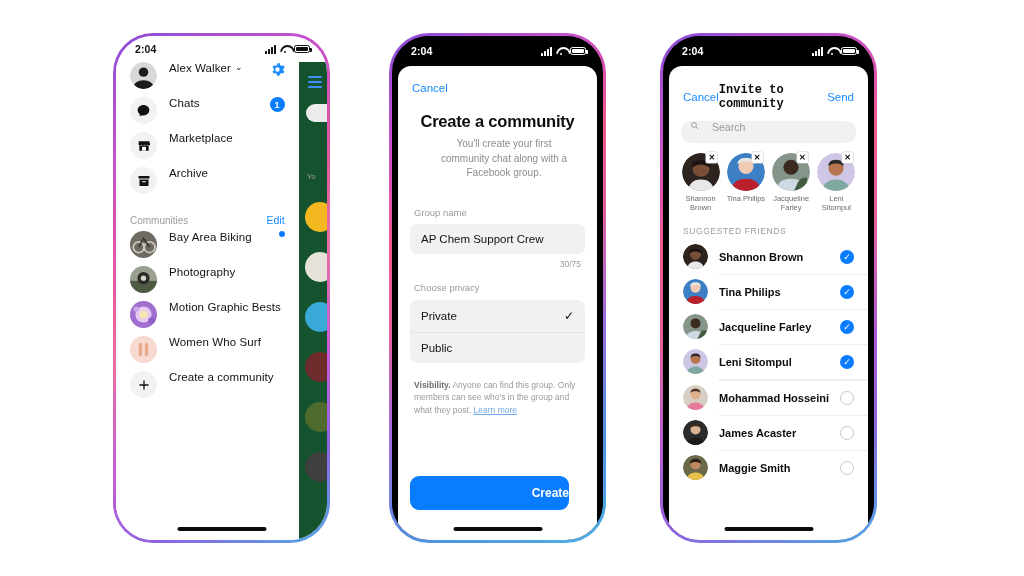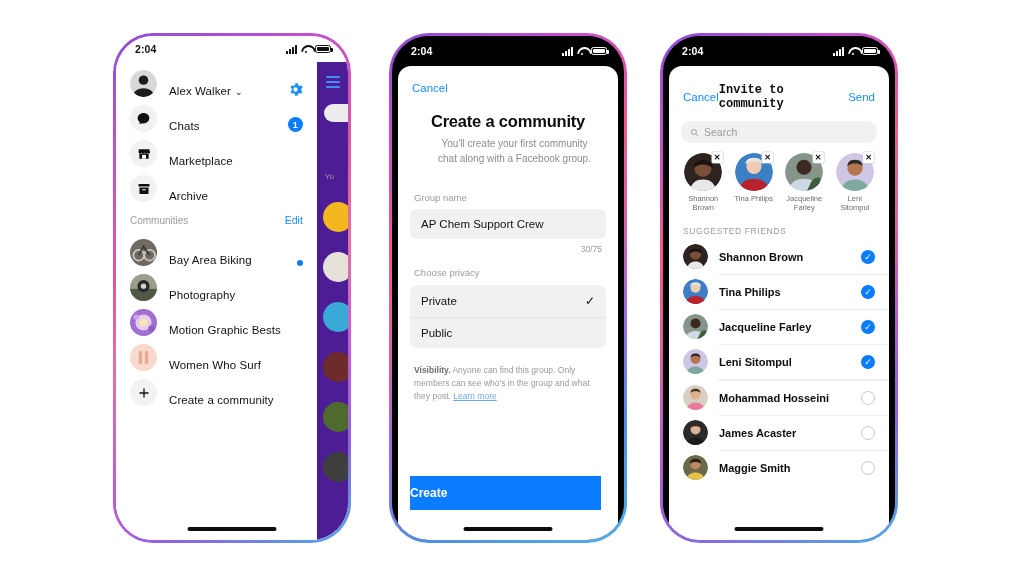--- a/index.html
+++ b/index.html
@@ -7,21 +7,21 @@
     width: 1024px; height: 576px;
     background: #ffffff;
     font-family: "Liberation Sans", sans-serif;
     overflow: hidden;
   }
   .stage { position: relative; width: 1024px; height: 576px; background: #fff; }
 
   
   .phone {
     position: absolute;
-    width: 238px; height: 510px;
+    width: 217px; height: 510px;
     border-radius: 40px;
     padding: 3px;
     overflow: hidden;
   }
   .phone.p1 { left: 113px; top: 33px;
     background: linear-gradient(150deg,#8a4ed8 0%,#c44fd0 18%,#e2569f 38%,#e96fa0 52%,#c45ad8 70%,#8f63e0 84%,#4fa9e8 100%); }
   .phone.p2 { left: 389px; top: 33px;
     background: linear-gradient(150deg,#8a4ed8 0%,#c44fd0 16%,#ef5a8e 34%,#e0619f 48%,#9f6ce0 64%,#4f90e0 82%,#4fb0e8 100%); }
   .phone.p3 { left: 660px; top: 33px;
     background: linear-gradient(150deg,#8a4ed8 0%,#c44fd0 16%,#ef5a8e 34%,#e0619f 50%,#b45ad8 66%,#8f63e0 80%,#4fa9e8 100%); }
@@ -81,34 +81,34 @@
   .home-ind {
     position: absolute; left: 50%; transform: translateX(-50%);
     bottom: 9px; width: 89px; height: 4.5px;
     background: #0b0b0b; border-radius: 3px; z-index: 30;
   }
 
   
   .drawer { position: absolute; inset: 26px 0 0 0; background: #fff; display:flex; }
   .drawer-main { width: 206px; padding: 0; background:#fff; }
   .peek {
-    width: 32px; background: #4c1d95;
+    width: 32px; background: #14532d;
     position: relative; overflow: hidden;
   }
   .peek .pk-ham { position:absolute; left:9px; top:14px; width:14px; }
   .peek .pk-ham i{display:block;height:2px;background:#3f8efc;border-radius:2px;margin-bottom:3px;}
   .peek .pk-search {
     position:absolute; left:7px; top:42px; width:40px; height:18px;
     background:#ececec; border-radius:10px;
   }
   .peek .pk-lbl{position:absolute;left:8px;top:110px;font-size:8px;color:#9a9a9a;}
   .peek .pk-av{position:absolute;left:6px;width:30px;height:30px;border-radius:50%;}
 
   .row {
-    display: flex; align-items: flex-end;
+    display: flex; align-items: flex-start;
     height: 35px; padding: 0 14px;
   }
   .row .ic {
     width: 27px; height: 27px; border-radius: 50%;
     background: #f2f2f2; display:flex; align-items:center; justify-content:center;
     flex: 0 0 auto; color:#111; overflow:hidden;
   }
   .row .lbl { margin-left: 12px; font-size: 11.5px; color: #121212; letter-spacing:.1px; }
   .row .right { margin-left: auto; display:flex; align-items:center; }
 
@@ -143,35 +143,35 @@
   }
   .counter { text-align: right; font-size: 8.5px; color:#9a9a9a; margin: 5px 16px 0 16px; }
   .optgroup { margin: 7px 12px 16px 12px; background:#f1f1f3; border-radius:7px; overflow:hidden; }
   .optrow { display:flex; align-items:center; padding: 9px 11px; font-size:11.5px; color:#111; }
   .optrow + .optrow { border-top: 1px solid #e4e4e7; }
   .optrow .ck { margin-left:auto; font-size:12px; color:#111; }
   .helper { font-size: 8.5px; color:#9a9a9a; line-height:1.5; margin: 9px 16px 0 16px; }
   .helper b { color:#6e6e6e; }
   .helper a { color:#6fa8e8; }
   .cta {
-    position:absolute; left: 12px; right: 17px; bottom: 30px;
-    background: #0a7cff; color: #fff; border-radius: 0;
-    text-align:left; padding: 10px 0; font-size: 12px; font-weight: bold;
+    position:absolute; left: 12px; right: 28px; bottom: 30px;
+    background: #0a7cff; color: #fff; border-radius: 9px;
+    text-align:right; padding: 10px 0; font-size: 12px; font-weight: bold;
     border: none; cursor: pointer;
   }
 
   
   .navbar {
     display:flex; align-items:center; justify-content:space-between;
     padding: 12px 14px 10px 14px;
   }
   .navtitle { font-size: 12px; font-weight: bold; color:#0d0d0d;font-family:Liberation Mono, monospace; }
   .searchbar {
     margin: 0 12px; background:#f1f1f3; border-radius: 9px;
-    height: 22px; display:flex; align-items:center; gap:5px; padding: 0 9px;
+    height: 22px; display:flex; align-items:flex-start; gap:13px; padding: 0 9px;
     font-size: 10.5px; color:#9a9a9a;
   }
   .chips { display:flex; gap: 6px; padding: 10px 12px 4px 12px; }
   .chip { width: 49px; text-align:center; position:relative; }
   .chip .ph { width: 38px; height: 38px; border-radius:50%; margin: 0 auto; display:block; }
   .chip .x {
     position:absolute; top:-1px; right: 3px; width: 11px; height: 11px;
     background:#fff; border-radius: 2px; color:#111; font-size: 8px; font-weight:bold;
     display:flex; align-items:center; justify-content:center;
     box-shadow: 0 0 0 .6px #d0d0d0;

